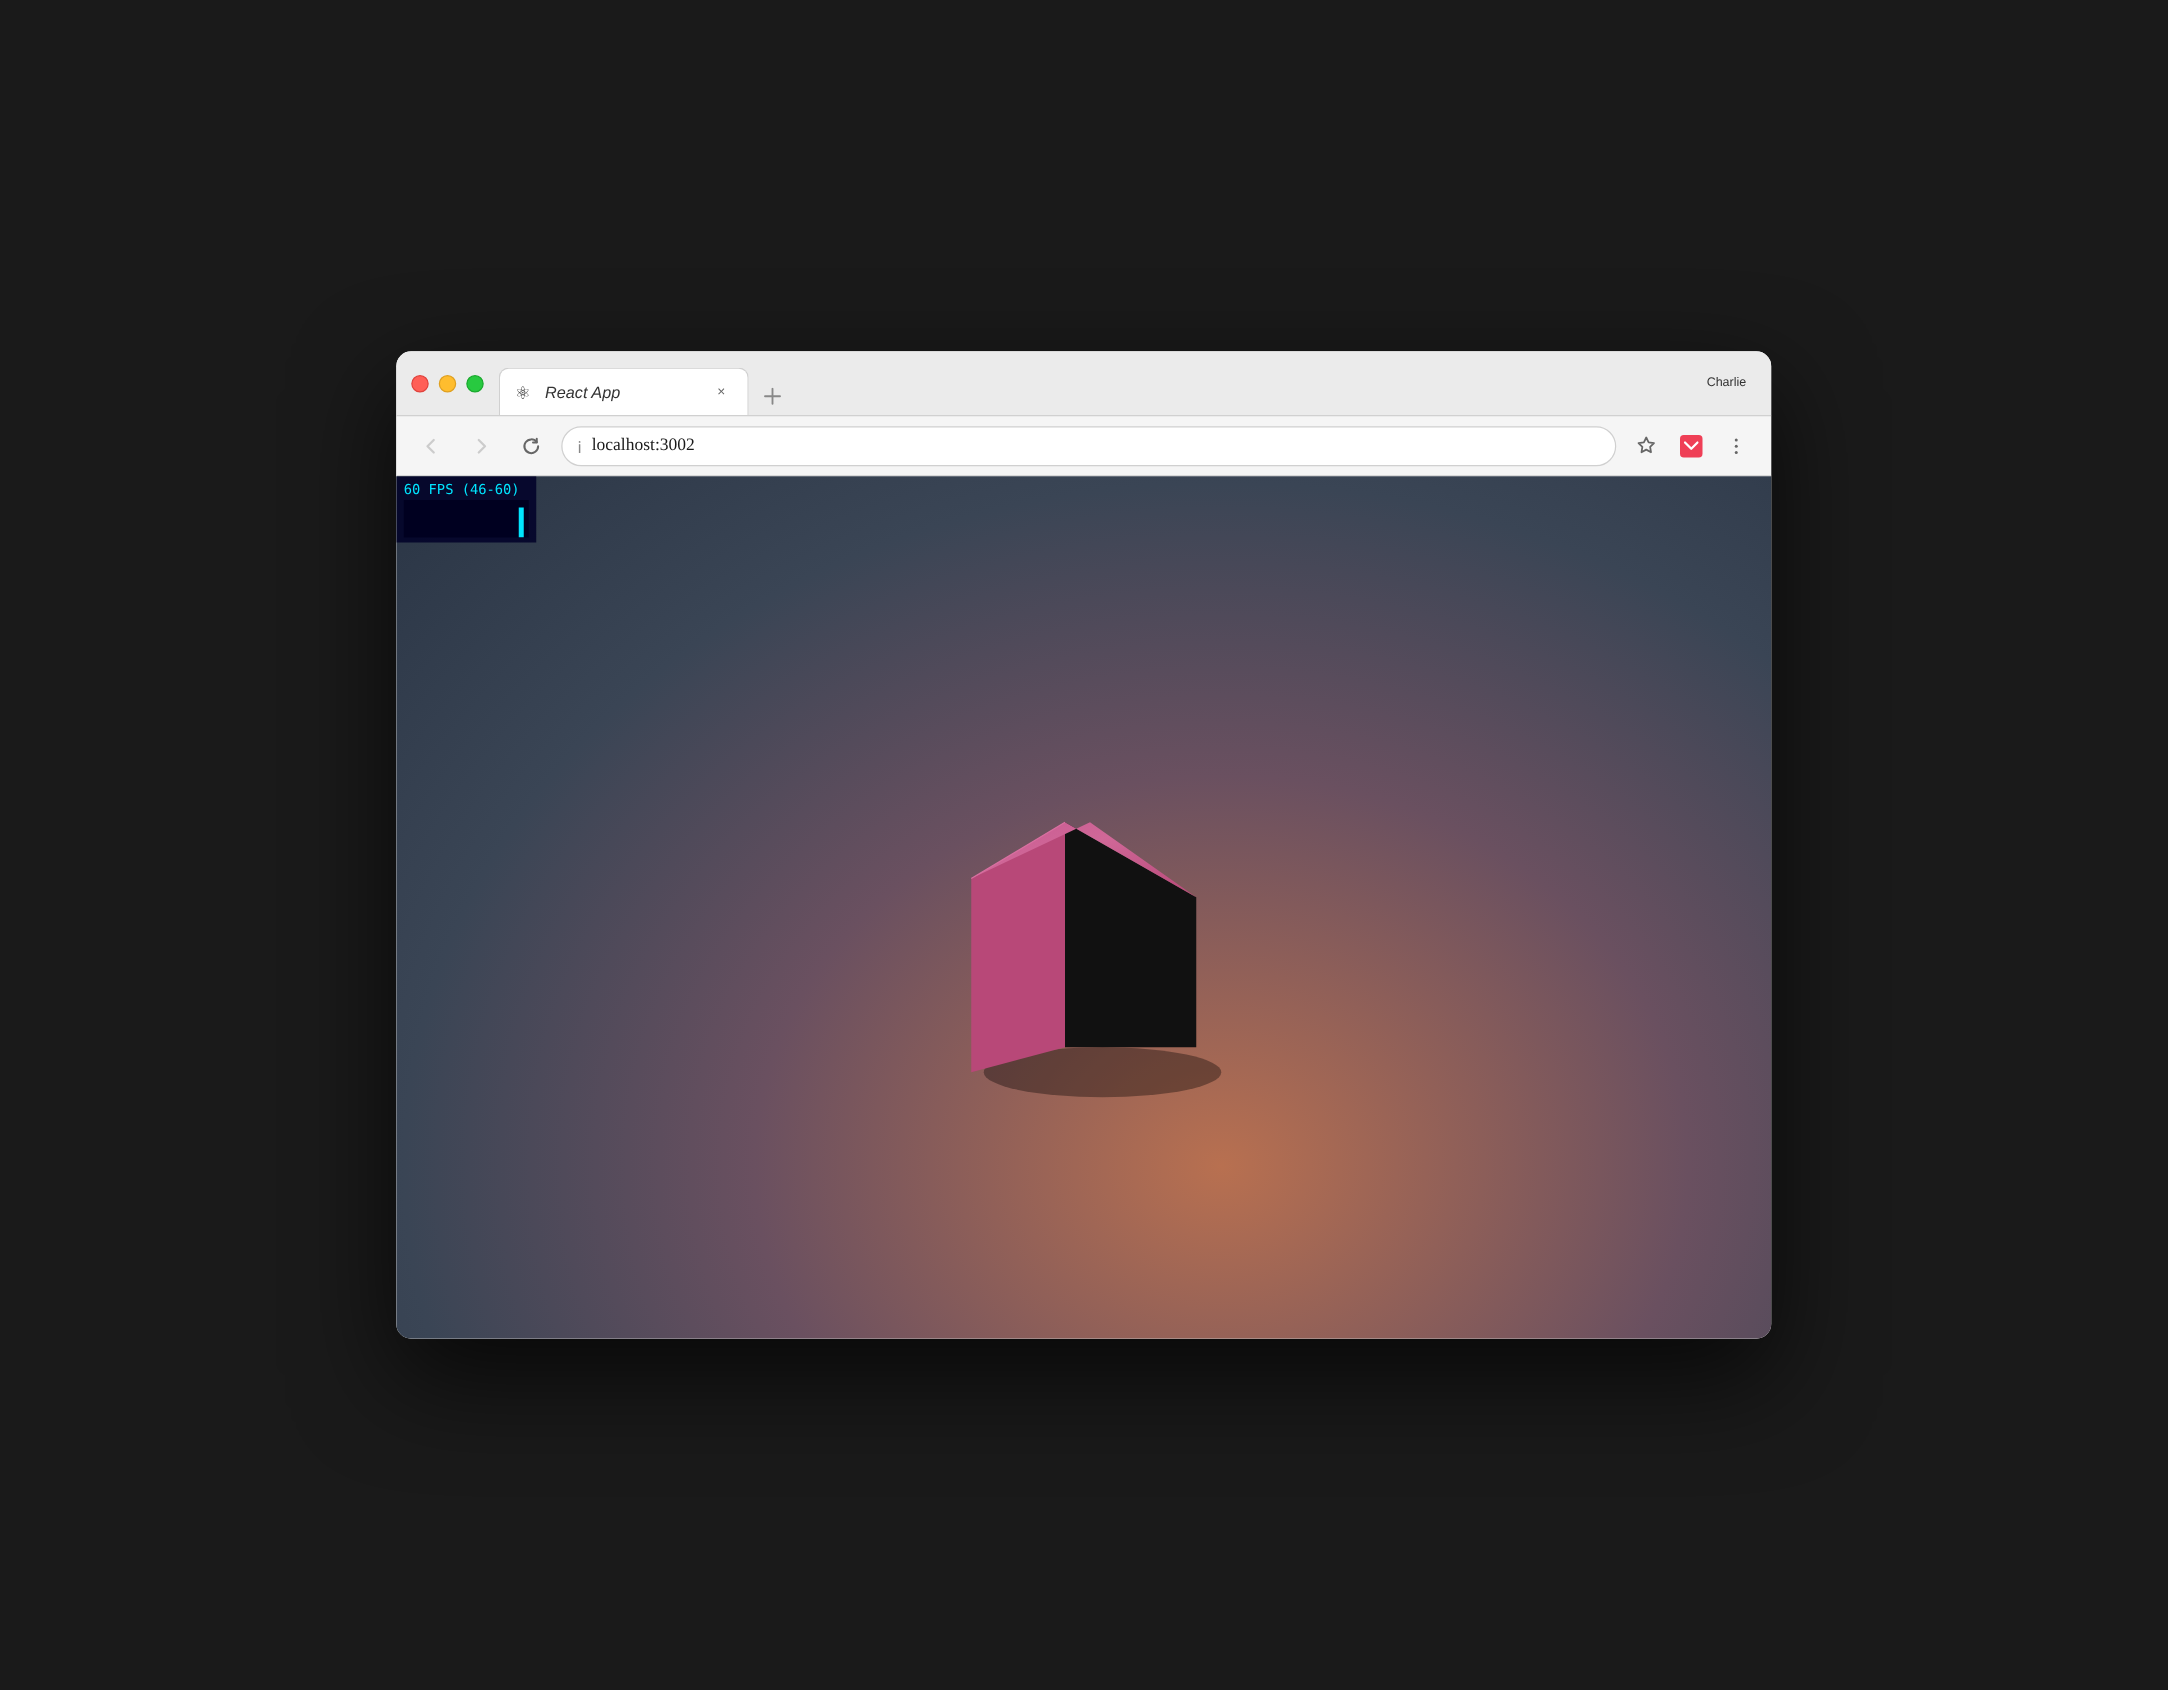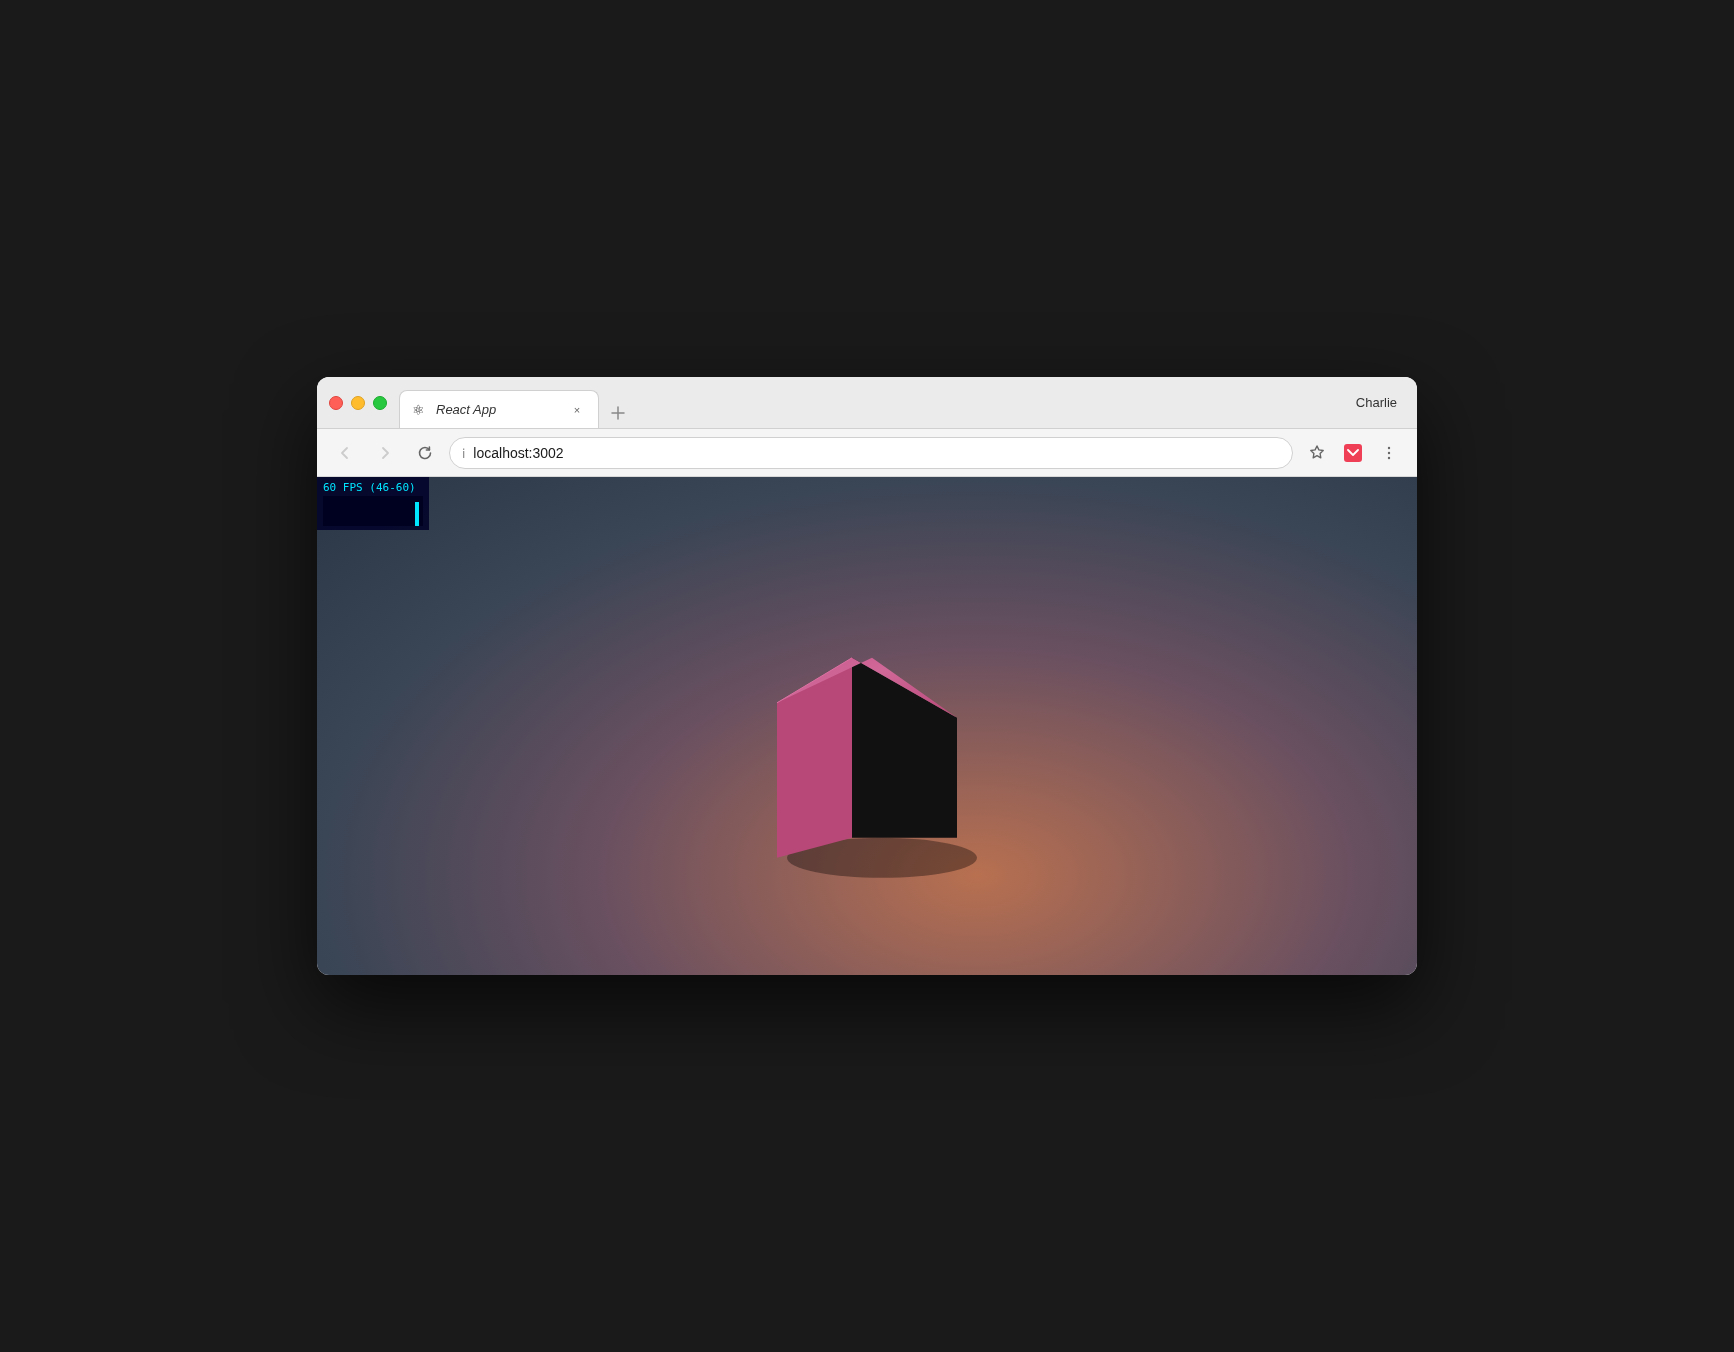--- a/index.html
+++ b/index.html
@@ -109,21 +109,21 @@
       align-items: center;
       justify-content: center;
       color: #666;
       font-size: 18px;
       cursor: pointer;
       border-radius: 50%;
       margin-left: 4px;
     }
 
     .user-name {
-      font-size: 13px;
+      font-size: 10px;
       color: #333;
       margin-left: auto;
       padding-right: 8px;
       text-align: center;
     }
 
     
     .toolbar {
       background: #f5f5f5;
       height: 48px;
@@ -163,20 +163,21 @@
     .address-bar .info-icon {
       color: #888;
       font-size: 13px;
       flex-shrink: 0;
     }
 
     .address-text {
       flex: 1;
       font-size: 14px;
       color: #1a1a1a;
+      font-family: Liberation Serif, serif;
     }
 
     .toolbar-actions {
       display: flex;
       gap: 4px;
       align-items: center;
     }
 
     .toolbar-icon-btn {
       width: 32px;
@@ -187,21 +188,21 @@
       border-radius: 50%;
       cursor: pointer;
       color: #555;
       font-size: 16px;
     }
 
     
     .viewport {
       position: relative;
       width: 100%;
-      height: 498px;
+      height: 690px;
       background: radial-gradient(ellipse at 60% 80%, #b87050 0%, #6a5060 40%, #3a4555 70%, #2a3545 100%);
       overflow: hidden;
     }
 
     
     .fps-counter {
       position: absolute;
       top: 0;
       left: 0;
       background: rgba(0, 0, 40, 0.85);

